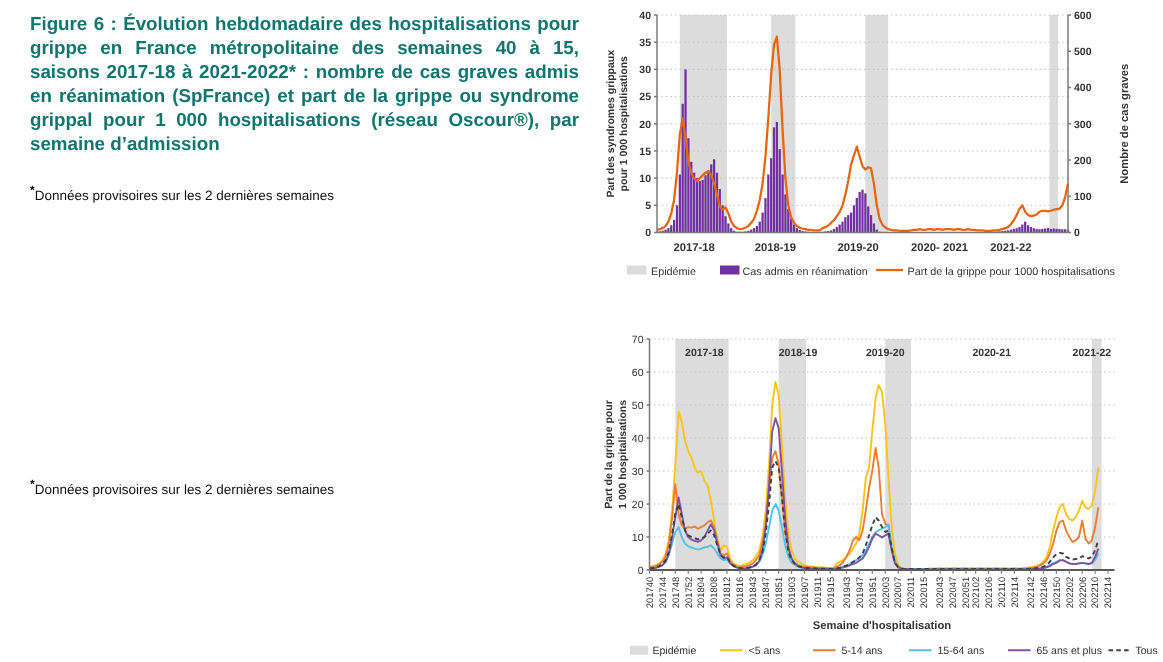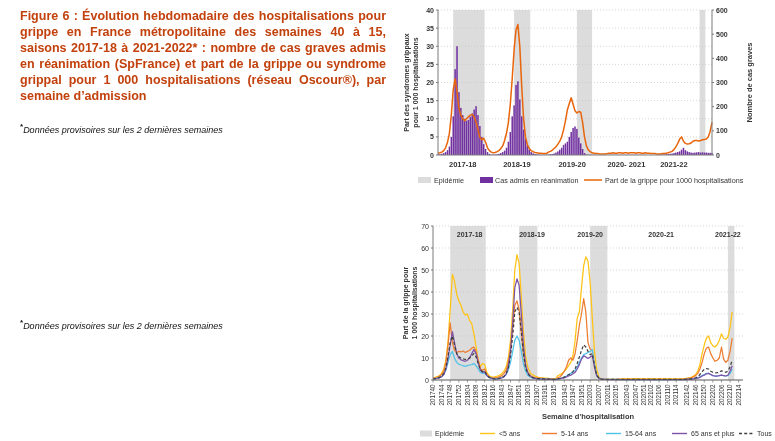--- a/index.html
+++ b/index.html
@@ -1,24 +1,24 @@
 <!DOCTYPE html>
 <html><head>
 <meta charset="utf-8">
 <style>
   html,body{margin:0;padding:0;background:#fff;}
   body{width:775px;height:441px;position:relative;overflow:hidden;
        font-family:"Liberation Sans",sans-serif;}
   .page{position:absolute;inset:0;background:#ffffff;}
-  .caption{position:absolute;left:20px;width:366px;color:#c2410c;
+  .caption{position:absolute;left:20px;width:366px;color:#0f766e;
            font-weight:700;font-size:12.5px;line-height:16px;
            text-align:justify;text-justify:inter-word;margin:0;}
   .note{position:absolute;left:20px;margin:0;font-size:9px;color:#111;}
   .note sup{font-style:normal;font-weight:700;font-size:8px;}
-  .note span{font-style:italic;}
+  .note span{}
   .chart-box{position:absolute;left:400px;}
   #chart1-box{top:0;width:375px;height:196px;}
   #chart2-box{top:212px;width:375px;height:245px;}
   svg text{font-family:"Liberation Sans",sans-serif;}
 </style>
 </head>
 <body>
 
 <div class="page">
 

